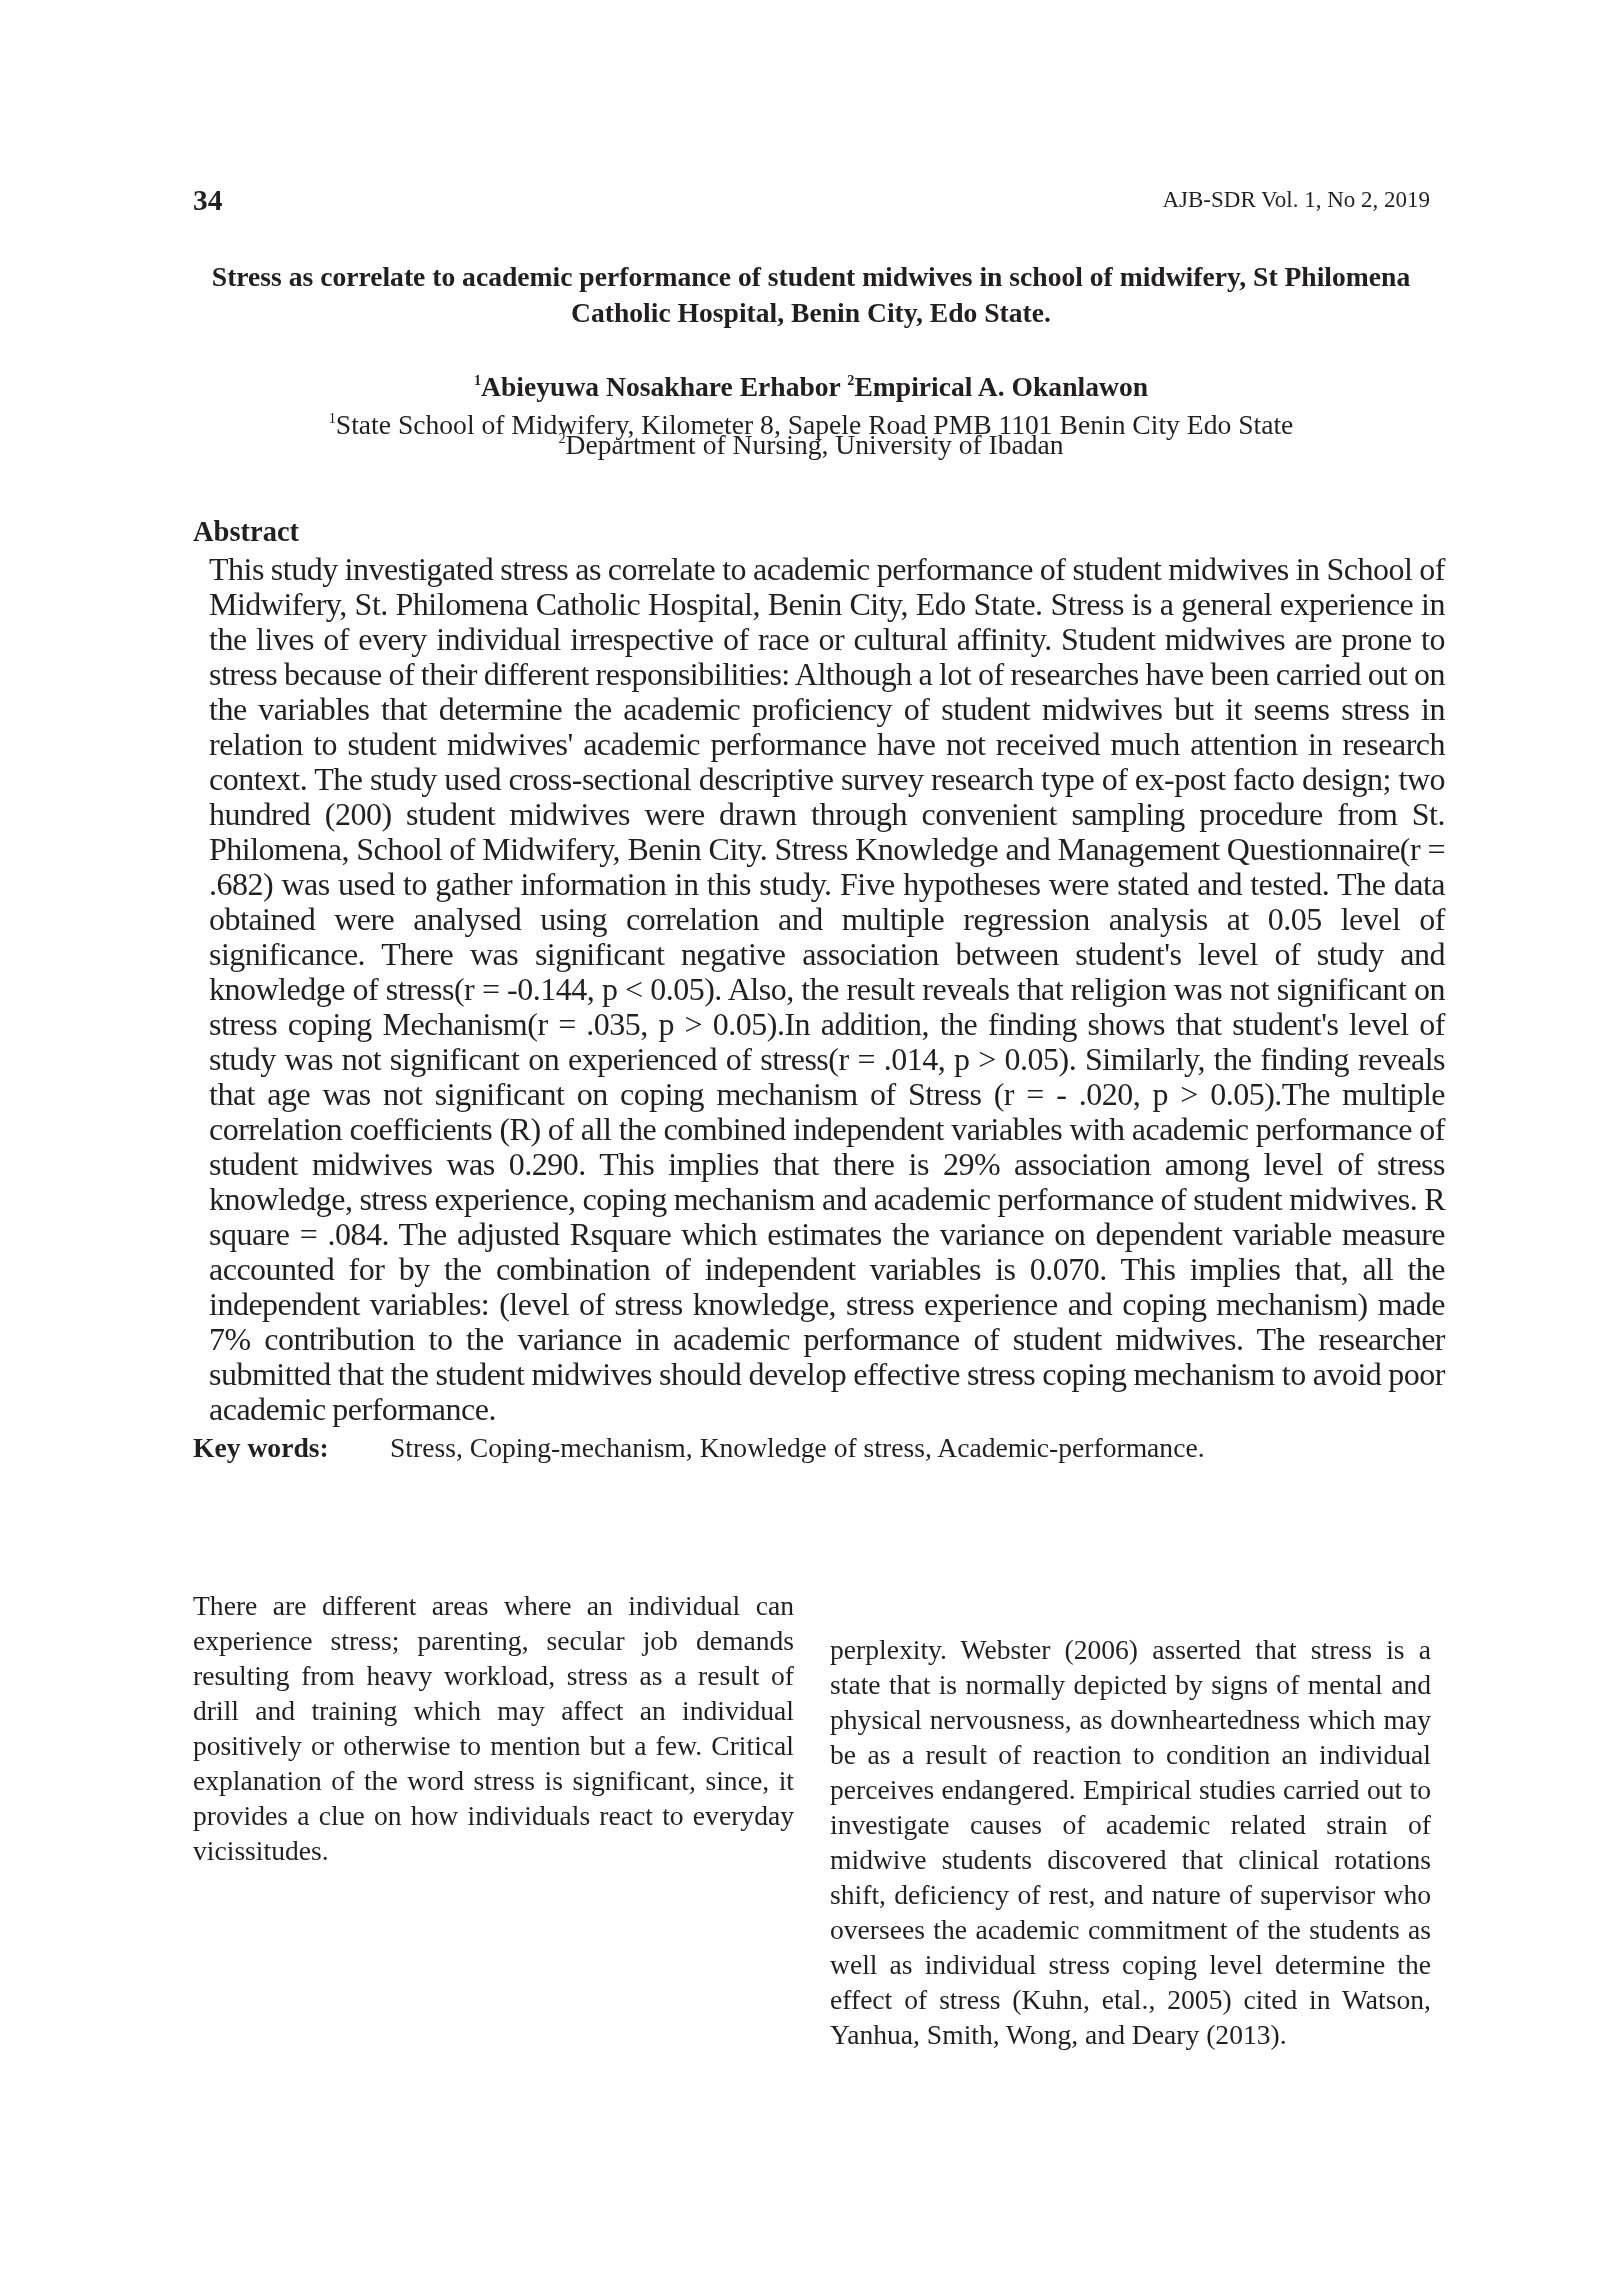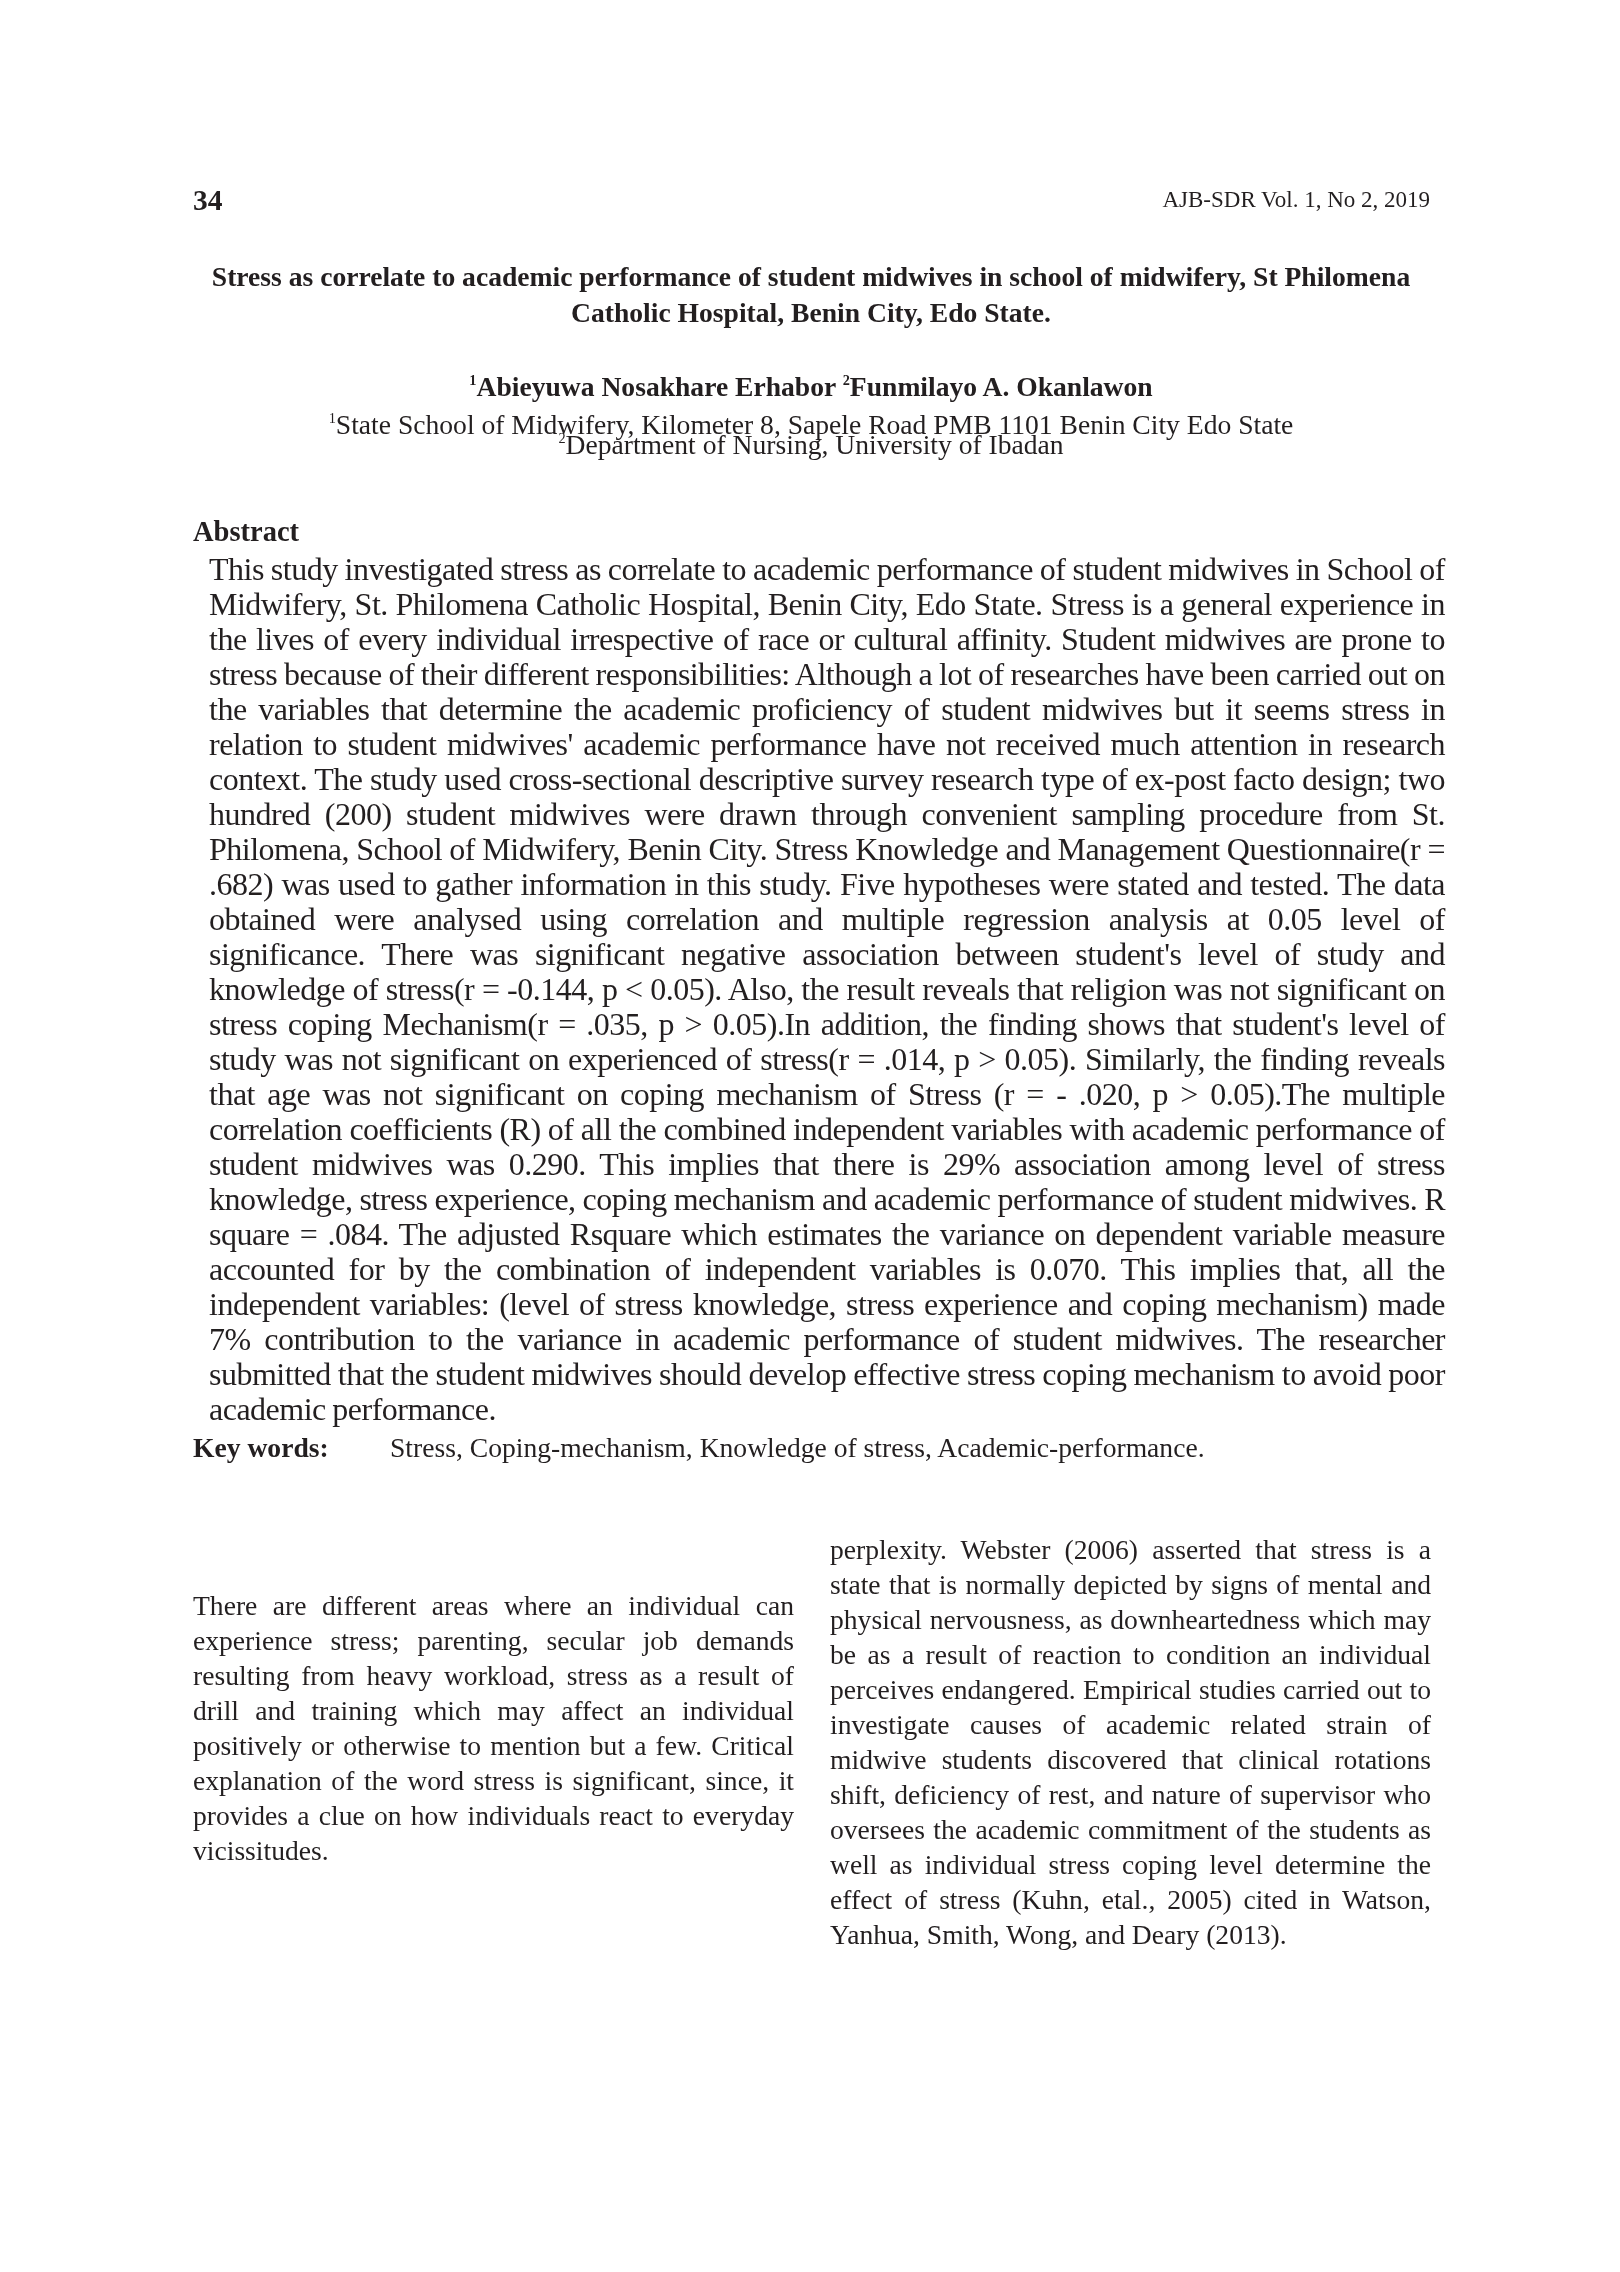--- a/index.html
+++ b/index.html
@@ -18,36 +18,36 @@
   .abstract-heading { position: absolute; left: 193px; top: 516px; font-weight: bold; font-size: 28.5px; }
   .abstract-body {
     position: absolute; left: 193px; width: 1236px; top: 552px;
     font-size: 32px; line-height: 35px; text-align: justify;
     letter-spacing: -0.5px; word-spacing: -1px; margin-left: 16px;
   }
   .keywords { position: absolute; left: 193px; top: 1432px; font-size: 27.6px; }
   .keywords .kw-label { font-weight: bold; display: inline-block; width: 197px; }
   .col { position: absolute; width: 601px; font-size: 27.6px; line-height: 35px; text-align: justify; }
   .col-left { left: 193px; top: 1588px; }
-  .col-right { left: 830px; top: 1532px; }
+  .col-right { left: 830px; top: 1632px; }
   .intro-heading { font-weight: bold; font-size: 28.5px; line-height: 35px; }
   .para { margin: 0; }
   .para-gap { margin-top: 35px; }
 </style>
 </head>
 <body>
 
 <div class="page-number">34</div>
 <div class="running-head">AJB-SDR Vol. 1, No 2, 2019</div>
 
 <div class="title">Stress as correlate to academic performance of student midwives in school of midwifery, St Philomena Catholic Hospital, Benin City, Edo State.</div>
 
 <div class="authors">
   <sup>1</sup><span>Abieyuwa Nosakhare Erhabor</span>
-  <sup>2</sup><span>Funmilayo A. Okanlawon</span>
+  <sup>2</sup><span>Empirical A. Okanlawon</span>
 </div>
 
 <div class="affil affil-1"><sup>1</sup><span>State School of Midwifery, Kilometer 8, Sapele Road PMB 1101 Benin City Edo State</span></div>
 <div class="affil affil-2"><sup>2</sup><span>Department of Nursing, University of Ibadan</span></div>
 
 <div class="abstract-heading">Abstract</div>
 <div class="abstract-body">This study investigated stress as correlate to academic performance of student midwives in School of Midwifery, St. Philomena Catholic Hospital, Benin City, Edo State. Stress is a general experience in the lives of every individual irrespective of race or cultural affinity. Student midwives are prone to stress because of their different responsibilities: Although a lot of researches have been carried out on the variables that determine the academic proficiency of student midwives but it seems stress in relation to student midwives' academic performance have not received much attention in research context. The study used cross-sectional descriptive survey research type of ex-post facto design; two hundred (200) student midwives were drawn through convenient sampling procedure from St. Philomena, School of Midwifery, Benin City. Stress Knowledge and Management Questionnaire(r = .682) was used to gather information in this study. Five hypotheses were stated and tested. The data obtained were analysed using correlation and multiple regression analysis at 0.05 level of significance. There was significant negative association between student's level of study and knowledge of stress(r = -0.144, p &lt; 0.05).  Also, the result reveals that religion was not significant on stress coping Mechanism(r = .035, p &gt; 0.05).In addition, the finding shows that student's level of study was not significant on experienced of stress(r = .014, p &gt; 0.05). Similarly, the finding reveals that age was not significant on coping mechanism of Stress (r = - .020, p &gt; 0.05).The multiple correlation coefficients (R) of all the combined independent variables with academic performance of student midwives was 0.290. This implies that there is 29% association among level of stress knowledge, stress experience, coping mechanism and academic performance of student midwives. R square = .084. The adjusted Rsquare which estimates the variance on dependent variable measure accounted for by the combination of independent variables is 0.070. This implies that, all the independent variables: (level of stress knowledge, stress experience and coping mechanism) made 7% contribution to the variance in academic performance of student midwives. The researcher submitted that the student midwives should develop effective stress coping mechanism to avoid poor academic performance.</div>
 
 <div class="keywords">
   <span class="kw-label">Key words:</span><span>Stress, Coping-mechanism, Knowledge of stress, Academic-performance.</span>

